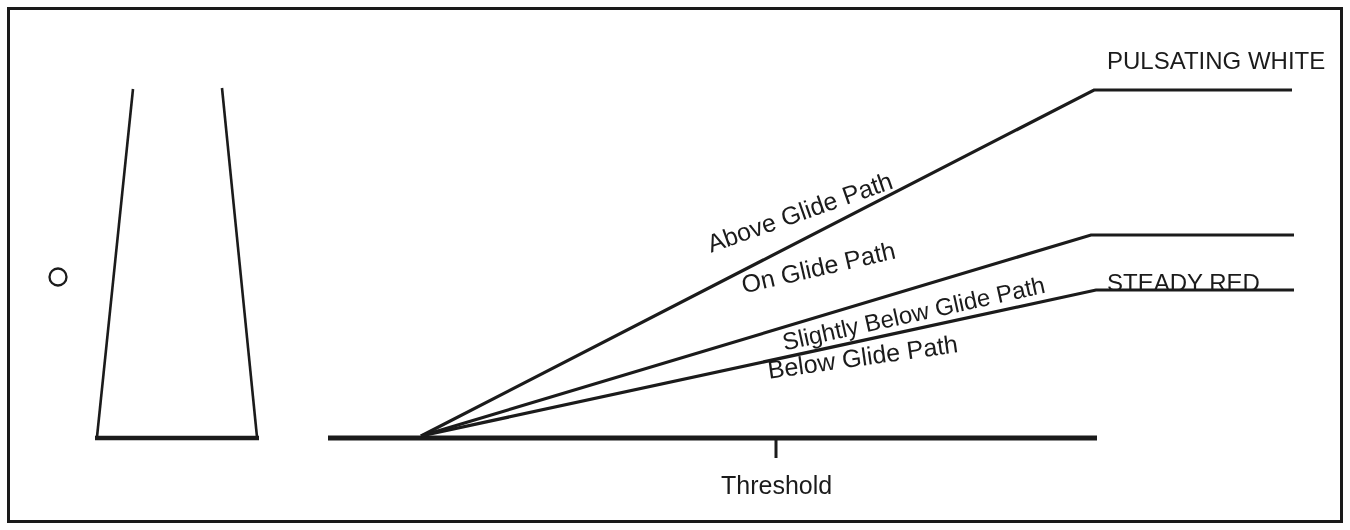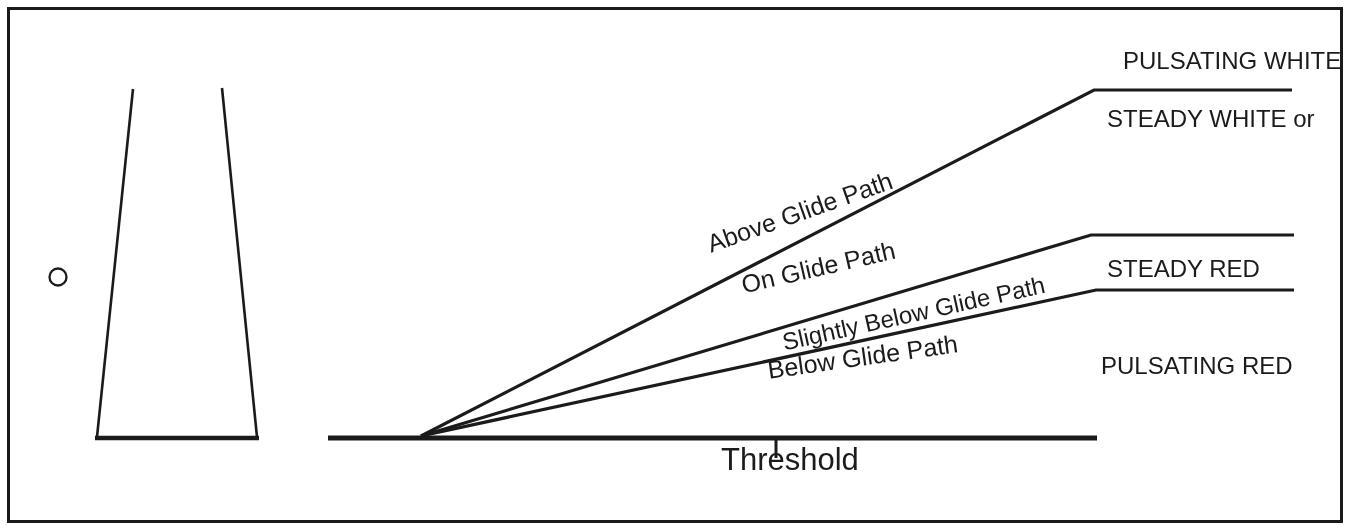--- a/index.html
+++ b/index.html
@@ -38,25 +38,25 @@
   }
   .lbl-rot {
     transform-origin: 0 0;
     font-size: 25px;
   }
   .lbl-above          { left: 704px; top: 233px; transform: rotate(-19.5deg); }
   .lbl-on             { left: 739px; top: 273px; transform: rotate(-13deg); }
   .lbl-slightly-below { left: 780px; top: 330px; transform: rotate(-12.5deg); font-size: 24px; }
   .lbl-below          { left: 766px; top: 358px; transform: rotate(-8deg); }
 
-  .lbl-pulsating-white { left: 1107px; top: 48px; margin-left: 16px; }
+  .lbl-pulsating-white { left: 1107px; top: 48px; }
   .lbl-steady-white    { left: 1107px; top: 106px; }
-  .lbl-steady-red      { left: 1107px; top: 256px; }
+  .lbl-steady-red      { left: 1107px; top: 270px; }
   .lbl-pulsating-red   { left: 1101px; top: 353px; }
-  .lbl-threshold       { left: 721px;  top: 447px; font-size: 31px; }
+  .lbl-threshold       { left: 721px;  top: 473px; font-size: 25px; }
 </style>
 </head>
 <body>
 
 <div class="stage">
 
   <div class="frame"></div>
 
   <svg class="shapes" width="1350" height="530" viewBox="0 0 1350 530">
 
@@ -78,21 +78,19 @@
   </svg>
 
   <div class="lbl lbl-rot lbl-above">Above Glide Path</div>
   <div class="lbl lbl-rot lbl-on">On Glide Path</div>
   <div class="lbl lbl-rot lbl-slightly-below">Slightly Below Glide Path</div>
   <div class="lbl lbl-rot lbl-below">Below Glide Path</div>
 
   <div class="lbl lbl-pulsating-white">PULSATING WHITE</div>
 
   <div class="lbl lbl-steady-white">
-    <div>STEADY WHITE or</div>
   </div>
 
   <div class="lbl lbl-steady-red">STEADY RED</div>
-  <div class="lbl lbl-pulsating-red">PULSATING RED</div>
 
   <div class="lbl lbl-threshold">Threshold</div>
 
 </div>
 
 </body></html>

